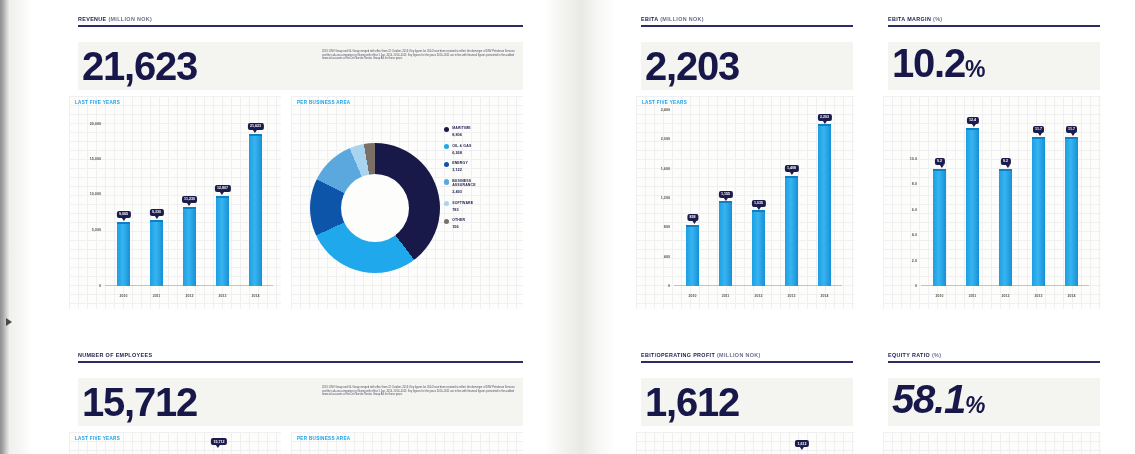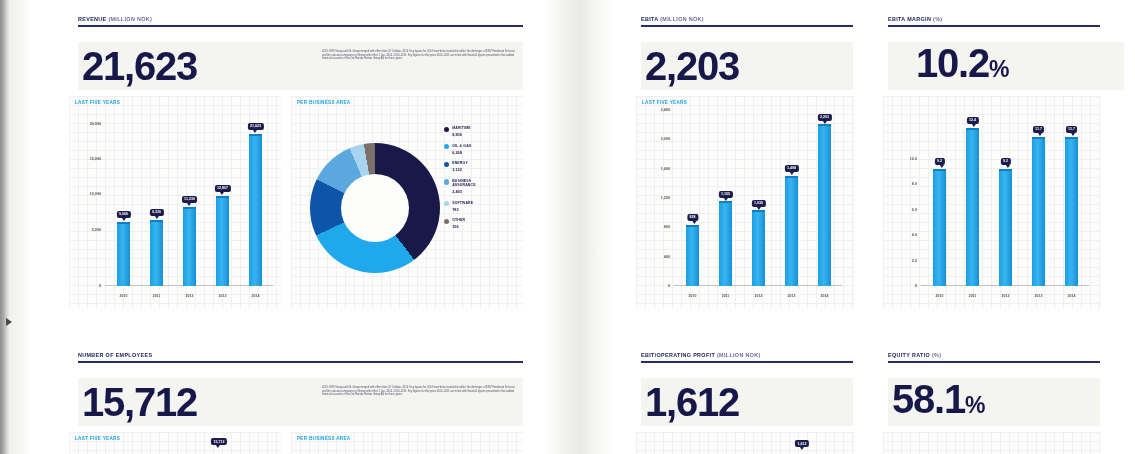--- a/index.html
+++ b/index.html
@@ -266,21 +266,21 @@
     </div>
   </div>
 
   <div class="kpi" style="left:888px;top:16px;width:212px;">
     <div class="kpi-title">
       <span>EBITA MARGIN</span>
       <span class="unit">(%)</span>
     </div>
     <div class="rule"></div>
   </div>
-  <div class="bignum-band" style="position:absolute;left:888px;top:42px;width:212px;padding-left:24px;">
+  <div class="bignum-band" style="position:absolute;left:888px;top:42px;width:212px;">
     <div class="bignum"><span>10.2</span><span class="pct">%</span></div>
   </div>
 
   <div class="chart-box" style="left:883px;top:96px;width:218px;height:213px;">
     <div class="grid"></div>
     <div class="plot" style="left:38px;top:18px;width:168px;height:172px;">
       <div class="axis-base" style="left:0;bottom:0;width:168px;"></div>
       <div class="ytick" style="left:-30px;top:44.7px;width:26px;">10.0</div>
       <div class="ytick" style="left:-30px;top:70.2px;width:26px;">8.0</div>
       <div class="ytick" style="left:-30px;top:95.7px;width:26px;">6.0</div>
@@ -331,20 +331,20 @@
     <div class="callout" style="left:166px;top:8px;">1,612</div>
   </div>
 
   <div class="kpi" style="left:888px;top:352px;width:212px;">
     <div class="kpi-title">
       <span>EQUITY RATIO</span>
       <span class="unit">(%)</span>
     </div>
     <div class="rule"></div>
   </div>
-  <div class="bignum-band" style="position:absolute;left:888px;top:378px;width:212px;">
+  <div class="bignum-band" style="position:absolute;left:888px;top:378px;width:212px;font-style:italic;">
     <div class="bignum"><span>58.1</span><span class="pct">%</span></div>
   </div>
   <div class="chart-box" style="left:883px;top:432px;width:218px;height:22px;">
     <div class="grid"></div>
   </div>
 
 </div>
 
 </body></html>

